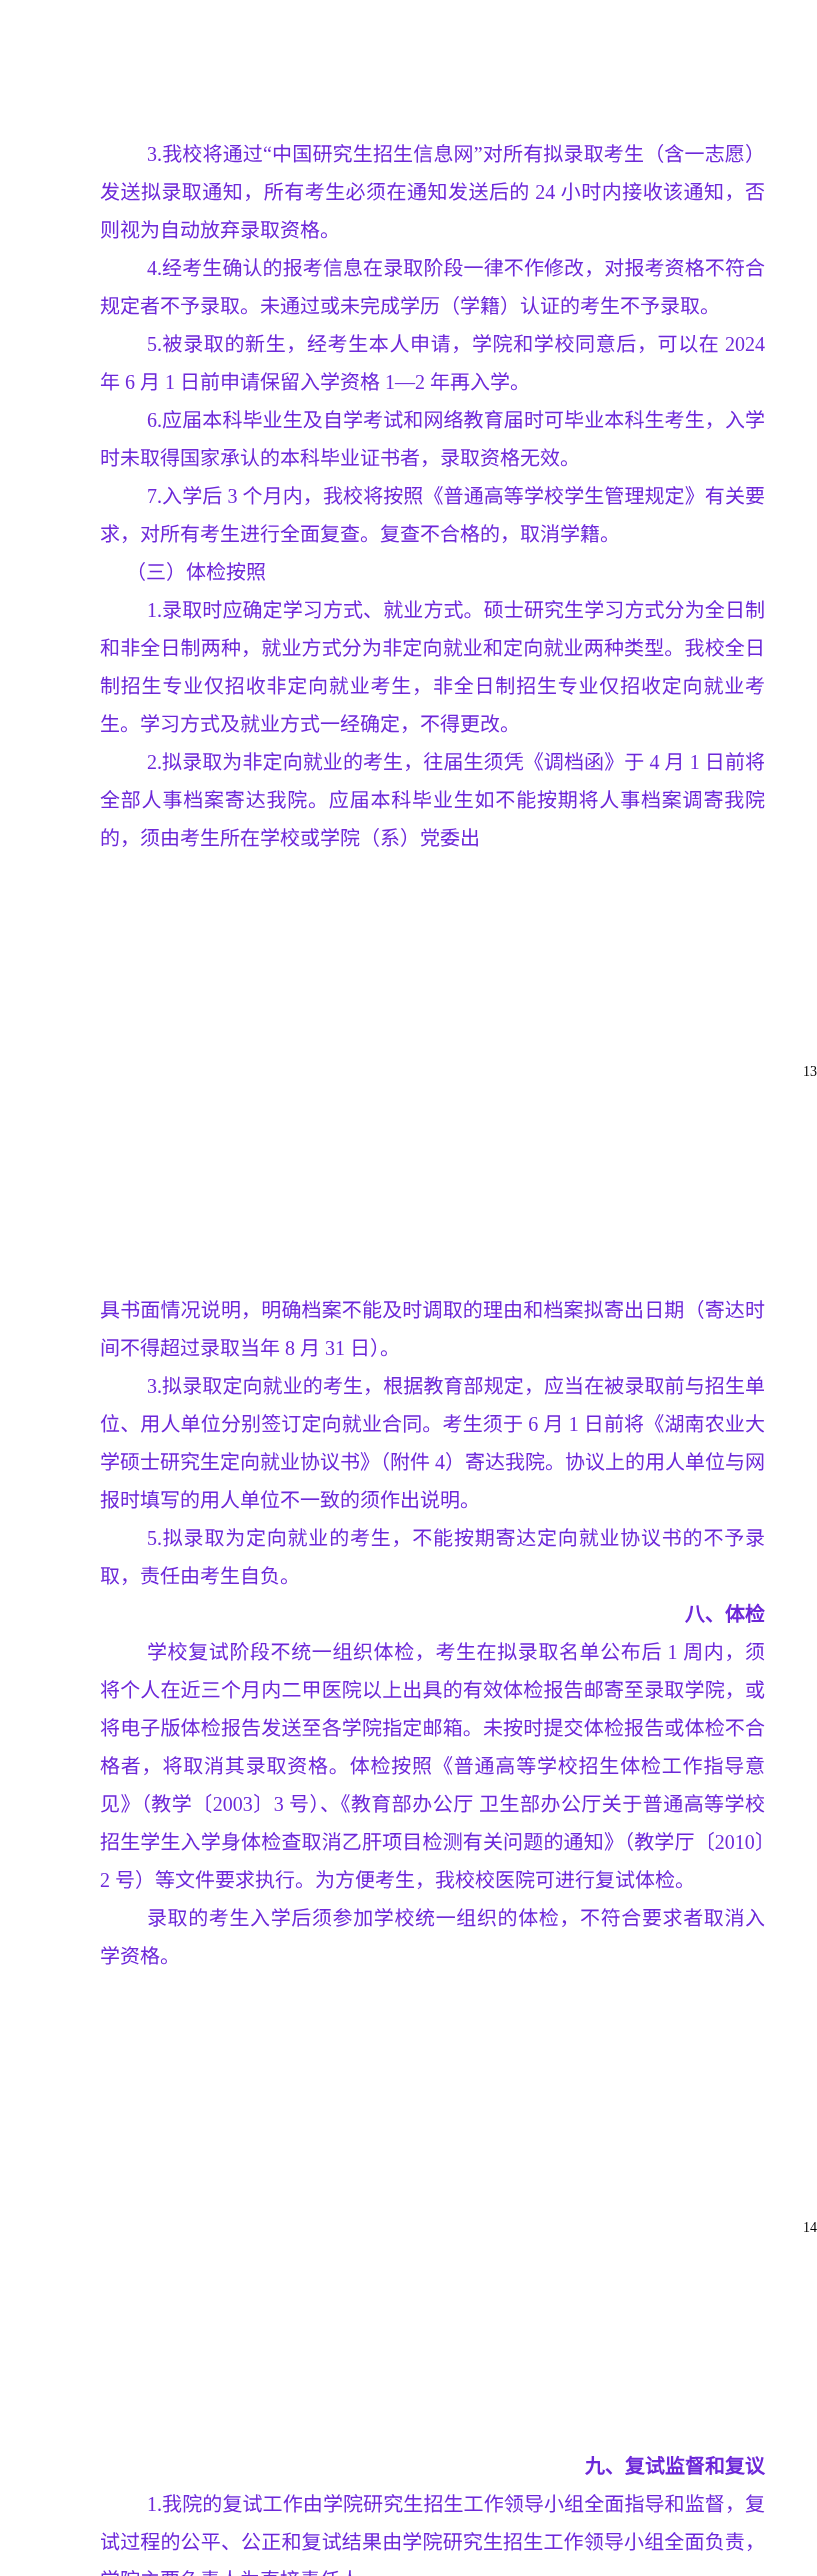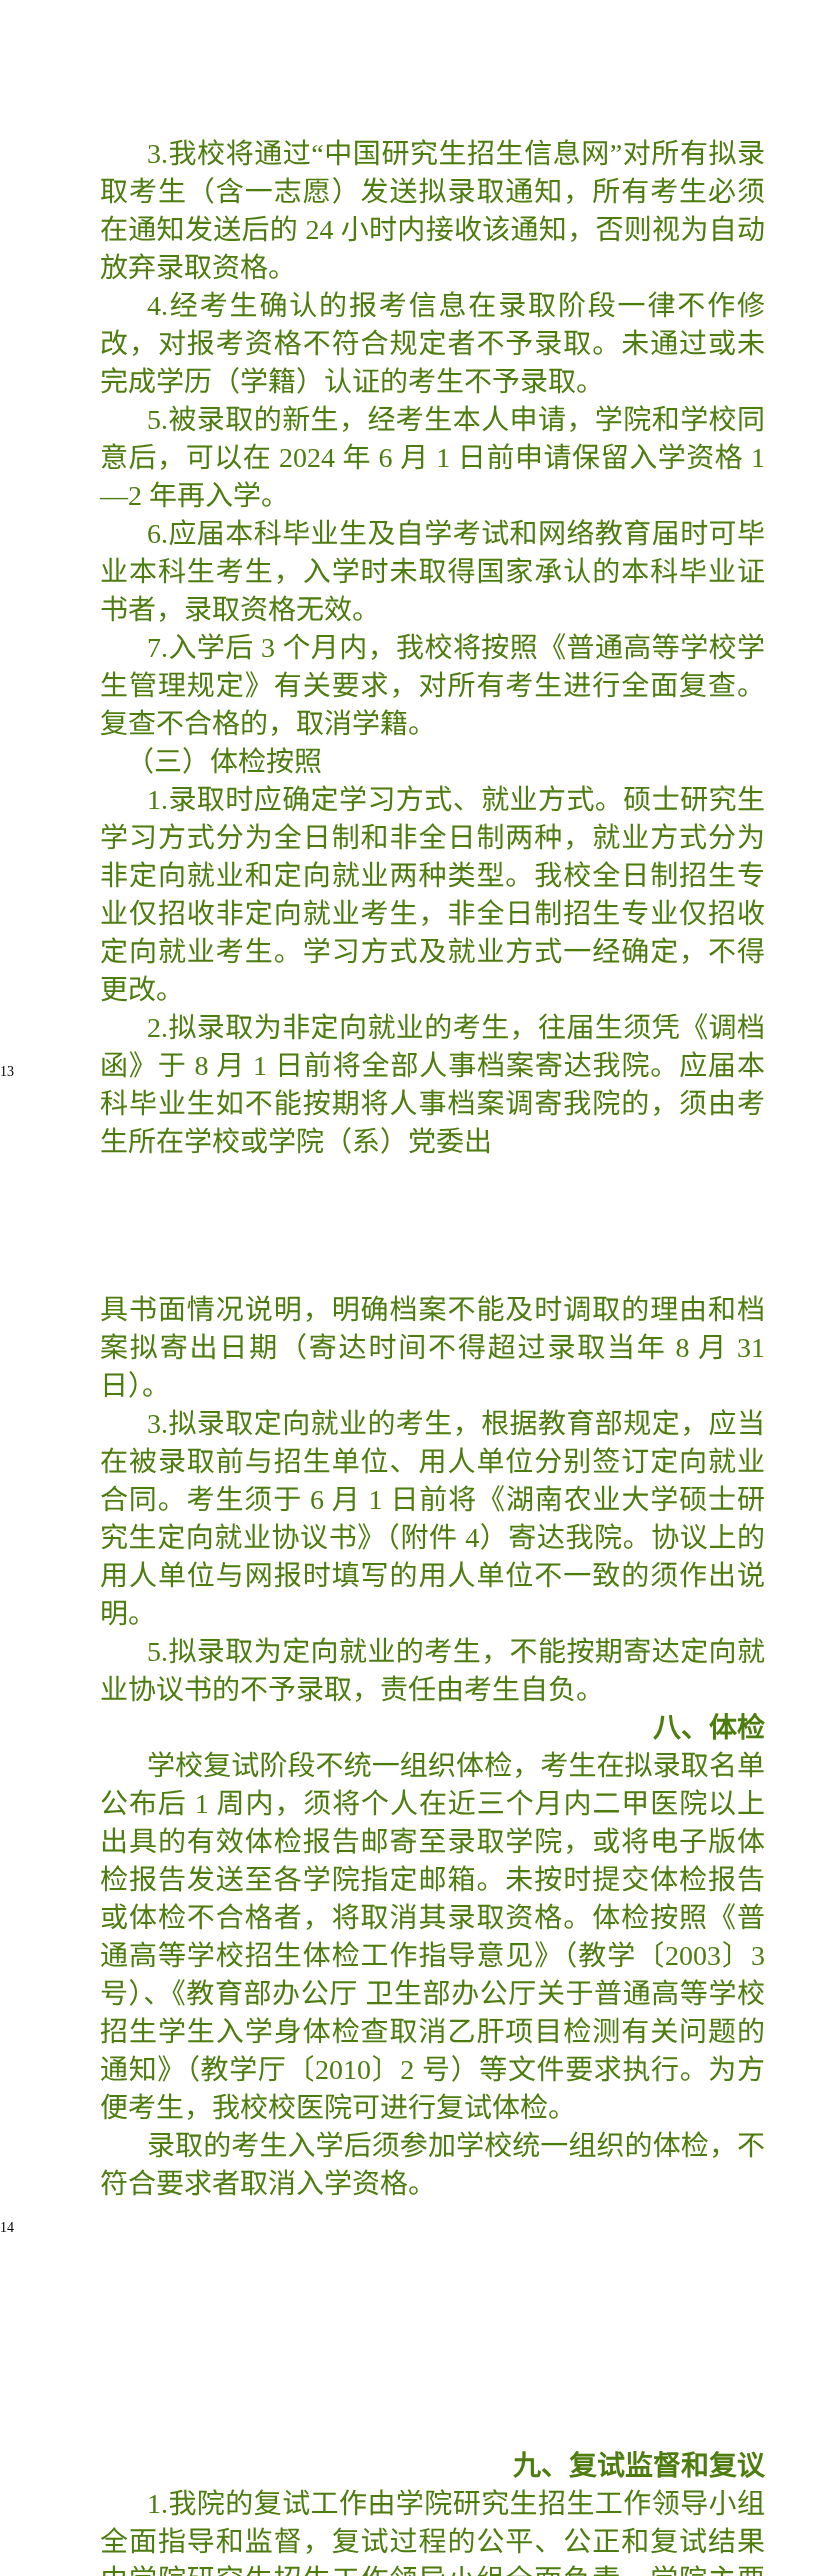--- a/index.html
+++ b/index.html
@@ -3,55 +3,55 @@
 <meta charset="utf-8">
 <style>
   html,body{margin:0;padding:0;background:#ffffff;}
   body{width:817px;font-family:"Liberation Serif","DejaVu Serif",serif;}
   #pages{width:817px;}
   .page{position:relative;width:817px;height:1156px;background:#ffffff;overflow:hidden;}
   .text-block{position:absolute;left:100px;top:135px;width:665px;}
   .para{
     margin:0;
     font-family:"Liberation Serif","DejaVu Serif",serif;
-    font-size:28px;
+    font-size:20px;
     line-height:38px;
-    color:#4d7c0f;
+    color:#6d28d9;
     text-align:justify;
     text-indent:47px;
     letter-spacing:0;
   }
   .para.heading{
     font-family:"Liberation Sans","DejaVu Sans",sans-serif;
     font-weight:700;
     text-align:right;
   }
   .para.body-noindent{text-indent:0;}
   .para.subhead-kai{text-indent:26px;}
   .pagenum{
     position:absolute;left:0;right:0;top:1064px;
-    text-align:left;
+    text-align:right;
     font-family:"Liberation Serif","DejaVu Serif",serif;
     font-size:14px;line-height:16.5px;color:#000000;
   }
 </style>
 </head>
 <body>
 
 <div id="pages">
     <section class="page">
       <div class="text-block">
         <p class="para body">3.我校将通过“中国研究生招生信息网”对所有拟录取考生（含一志愿）发送拟录取通知，所有考生必须在通知发送后的 24 小时内接收该通知，否则视为自动放弃录取资格。</p>
         <p class="para body">4.经考生确认的报考信息在录取阶段一律不作修改，对报考资格不符合规定者不予录取。未通过或未完成学历（学籍）认证的考生不予录取。</p>
         <p class="para body">5.被录取的新生，经考生本人申请，学院和学校同意后，可以在 2024 年 6 月 1 日前申请保留入学资格 1—2 年再入学。</p>
         <p class="para body">6.应届本科毕业生及自学考试和网络教育届时可毕业本科生考生，入学时未取得国家承认的本科毕业证书者，录取资格无效。</p>
         <p class="para body">7.入学后 3 个月内，我校将按照《普通高等学校学生管理规定》有关要求，对所有考生进行全面复查。复查不合格的，取消学籍。</p>
         <p class="para subhead-kai">（三）体检按照</p>
         <p class="para body">1.录取时应确定学习方式、就业方式。硕士研究生学习方式分为全日制和非全日制两种，就业方式分为非定向就业和定向就业两种类型。我校全日制招生专业仅招收非定向就业考生，非全日制招生专业仅招收定向就业考生。学习方式及就业方式一经确定，不得更改。</p>
-        <p class="para body">2.拟录取为非定向就业的考生，往届生须凭《调档函》于 8 月 1 日前将全部人事档案寄达我院。应届本科毕业生如不能按期将人事档案调寄我院的，须由考生所在学校或学院（系）党委出</p>
+        <p class="para body">2.拟录取为非定向就业的考生，往届生须凭《调档函》于 4 月 1 日前将全部人事档案寄达我院。应届本科毕业生如不能按期将人事档案调寄我院的，须由考生所在学校或学院（系）党委出</p>
       </div>
       <div class="pagenum">13</div>
     </section>
     <section class="page">
       <div class="text-block">
         <p class="para body-noindent">具书面情况说明，明确档案不能及时调取的理由和档案拟寄出日期（寄达时间不得超过录取当年 8 月 31 日）。</p>
         <p class="para body">3.拟录取定向就业的考生，根据教育部规定，应当在被录取前与招生单位、用人单位分别签订定向就业合同。考生须于 6 月 1 日前将《湖南农业大学硕士研究生定向就业协议书》（附件 4）寄达我院。协议上的用人单位与网报时填写的用人单位不一致的须作出说明。</p>
         <p class="para body">5.拟录取为定向就业的考生，不能按期寄达定向就业协议书的不予录取，责任由考生自负。</p>
         <p class="para heading">八、体检</p>
         <p class="para body">学校复试阶段不统一组织体检，考生在拟录取名单公布后 1 周内，须将个人在近三个月内二甲医院以上出具的有效体检报告邮寄至录取学院，或将电子版体检报告发送至各学院指定邮箱。未按时提交体检报告或体检不合格者，将取消其录取资格。体检按照《普通高等学校招生体检工作指导意见》（教学〔2003〕3 号）、《教育部办公厅 卫生部办公厅关于普通高等学校招生学生入学身体检查取消乙肝项目检测有关问题的通知》（教学厅〔2010〕2 号）等文件要求执行。为方便考生，我校校医院可进行复试体检。</p>

